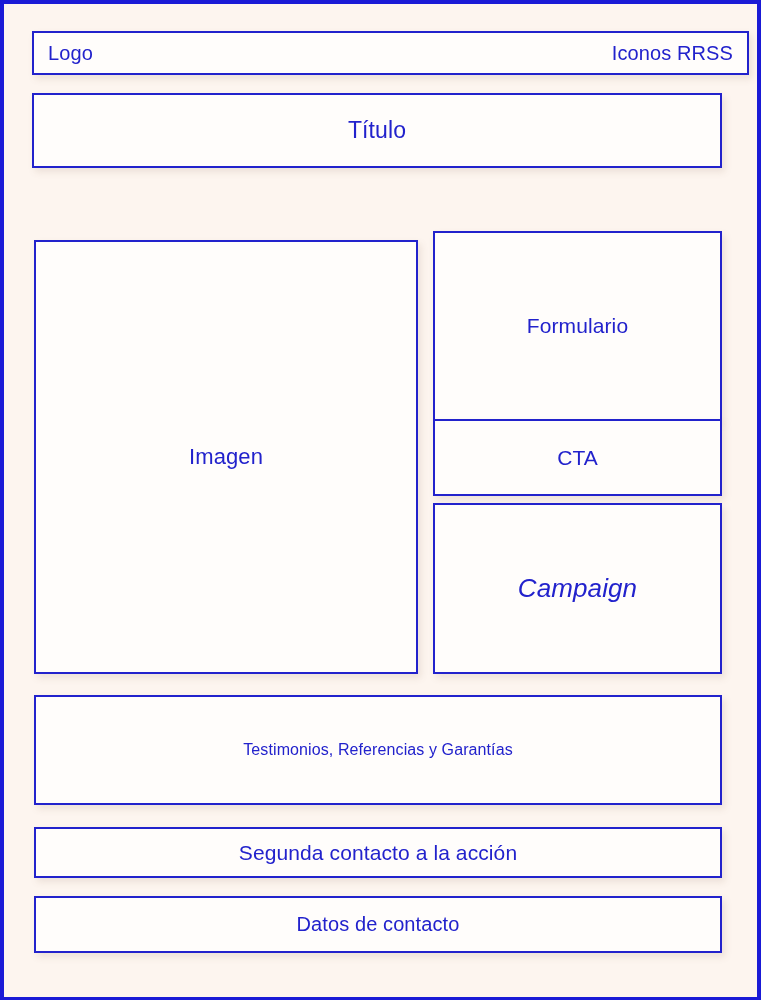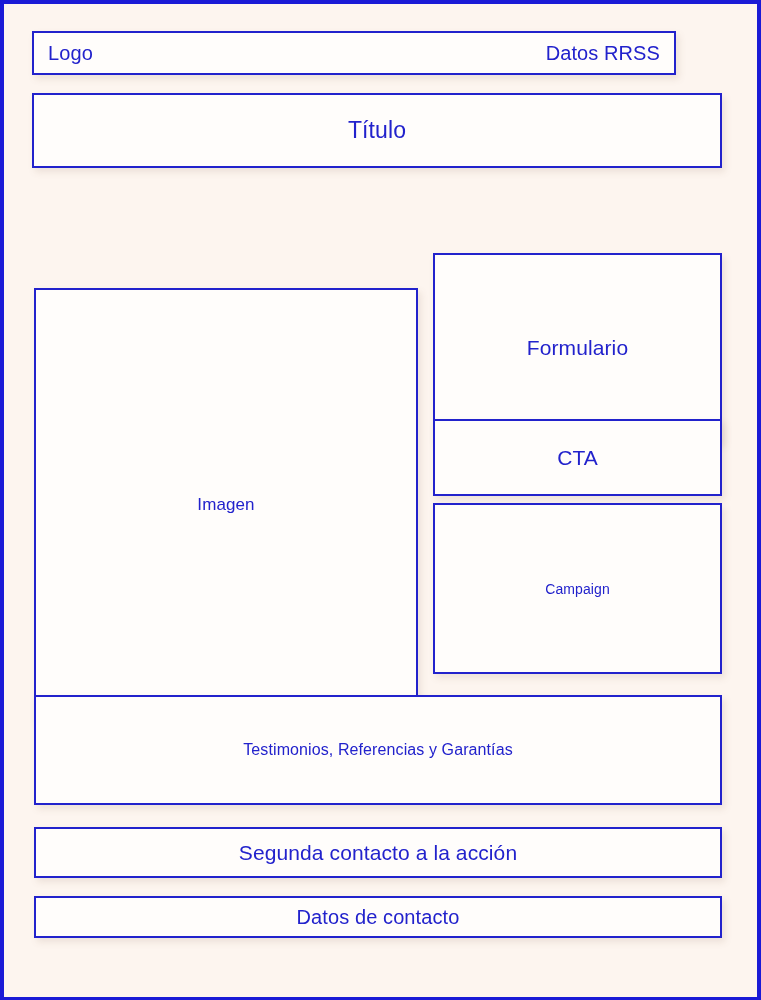--- a/index.html
+++ b/index.html
@@ -43,21 +43,21 @@
     font-weight: 400;
     letter-spacing: 0.1px;
     white-space: nowrap;
     user-select: none;
   }
 
   
   .header {
     left: 28px;
     top: 27px;
-    width: 644px;
+    width: 717px;
     height: 44px;
     justify-content: space-between;
     padding: 0 14px;
   }
   .header .lbl { font-size: 20px; color: #2222cc; }
 
   
   .title {
     left: 28px;
     top: 89px;
@@ -74,45 +74,45 @@
     height: 41px;
     font-size: 21px;
   }
 
   
   .imagen {
     left: 30px;
     top: 236px;
     width: 384px;
     height: 434px;
-    font-size: 17px;
-    margin-top: 48px;
+    font-size: 22px;
   }
 
   
   .formulario {
     left: 429px;
-    top: 249px;
+    top: 227px;
     width: 289px;
     height: 190px;
     font-size: 21px;
   }
   .cta {
     left: 429px;
     top: 415px;
     width: 289px;
     height: 77px;
     font-size: 21px;
   }
   .campaign {
     left: 429px;
     top: 499px;
     width: 289px;
     height: 171px;
-    font-size: 14px;
+    font-size: 26px;
+    font-style: italic;
   }
 
   
   .testimonios {
     left: 30px;
     top: 691px;
     width: 688px;
     height: 110px;
     font-size: 16px;
   }
@@ -120,32 +120,32 @@
     left: 30px;
     top: 823px;
     width: 688px;
     height: 51px;
     font-size: 21px;
   }
   .contacto {
     left: 30px;
     top: 892px;
     width: 688px;
-    height: 42px;
+    height: 57px;
     font-size: 20px;
   }
 </style>
 </head>
 <body>
 
 <div class="page">
 
   <div class="block header">
     <span class="lbl">Logo</span>
-    <span class="lbl">Datos RRSS</span>
+    <span class="lbl">Iconos RRSS</span>
   </div>
 
   <div class="block title">Título</div>
 
 
   <div class="block imagen">Imagen</div>
 
   <div class="block formulario">Formulario</div>
 
   <div class="block cta">CTA</div>

